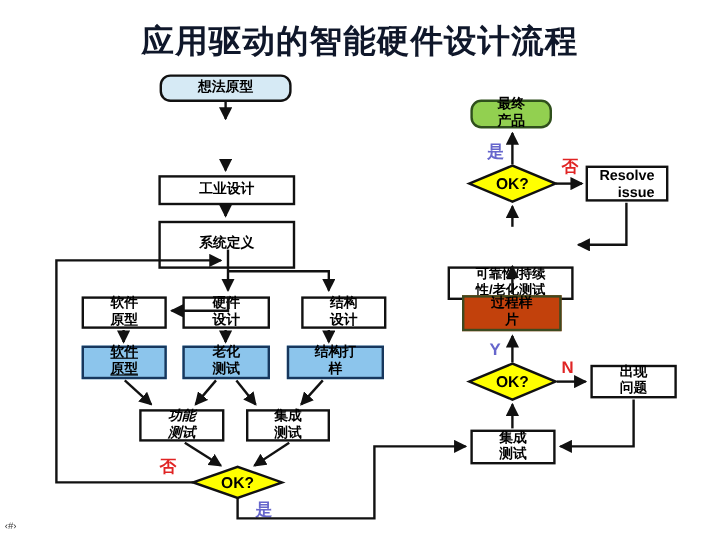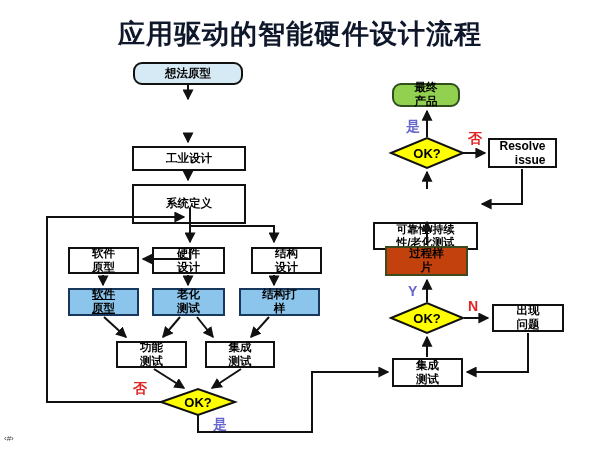--- a/index.html
+++ b/index.html
@@ -47,21 +47,21 @@
   <div class="node" style="left:132px;top:184px;width:114px;height:40px;">系统定义</div>
 
   <div class="node" style="left:68px;top:247px;width:71px;height:27px;">软件原型</div>
   <div class="node" style="left:152px;top:247px;width:73px;height:27px;">硬件设计</div>
   <div class="node" style="left:251px;top:247px;width:71px;height:27px;">结构设计</div>
 
   <div class="node fill-blue" style="left:68px;top:288px;width:71px;height:28px;text-decoration:underline;">软件原型</div>
   <div class="node fill-blue" style="left:152px;top:288px;width:73px;height:28px;">老化测试</div>
   <div class="node fill-blue" style="left:239px;top:288px;width:81px;height:28px;">结构打样</div>
 
-  <div class="node" style="left:116px;top:341px;width:71px;height:27px;">功能测试</div>
+  <div class="node" style="left:116px;top:341px;width:71px;height:27px;font-style:italic;">功能测试</div>
   <div class="node" style="left:205px;top:341px;width:70px;height:27px;">集成测试</div>
 
   <div class="node rounded fill-green" style="left:392px;top:83px;width:68px;height:24px;">最终产品</div>
   <div class="node" style="left:488px;top:138px;width:69px;height:30px;font-size:12px;text-align:right;">Resolve issue</div>
   <div class="node" style="left:373px;top:190px;width:105px;height:28px;font-size:11px;margin-top:32px;">可靠性/持续性/老化测试</div>
   <div class="node fill-olive" style="left:385px;top:246px;width:83px;height:30px;">过程样片</div>
   <div class="node" style="left:492px;top:304px;width:72px;height:28px;">出现问题</div>
   <div class="node" style="left:392px;top:358px;width:71px;height:29px;">集成测试</div>
 
   <div class="lbl lbl-no" style="left:133px;top:381px;">否</div>

